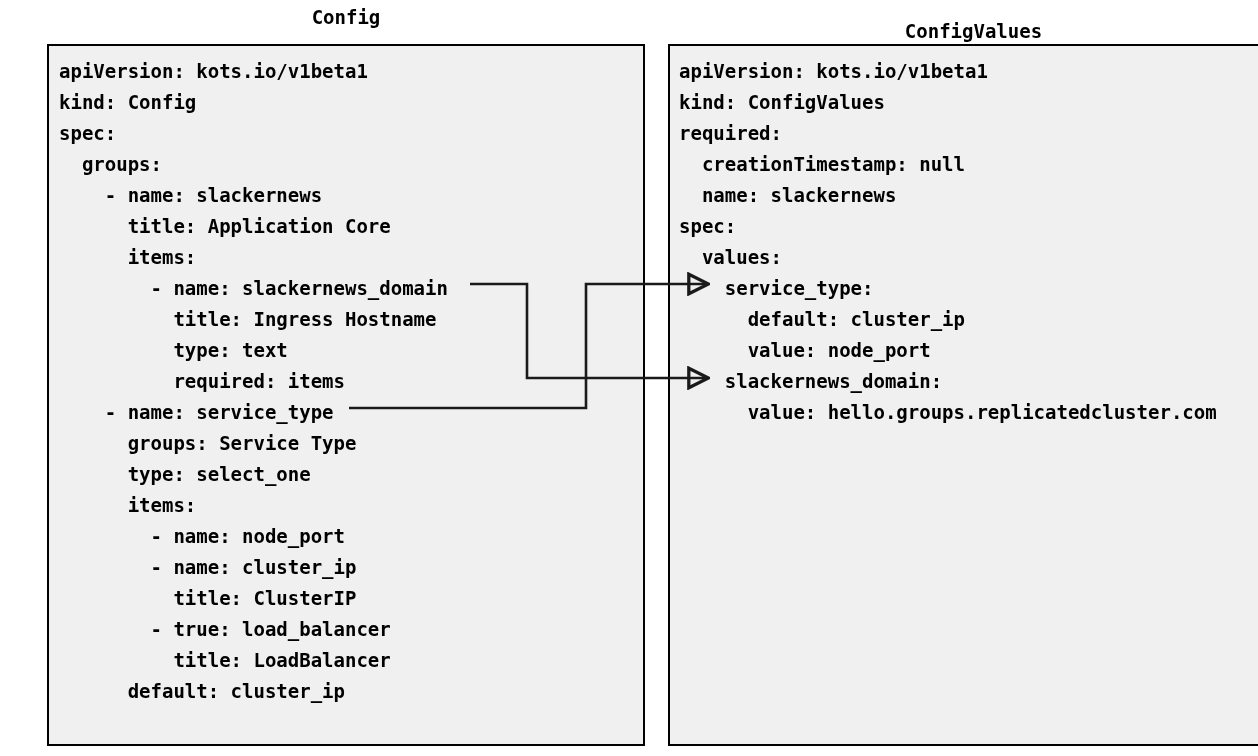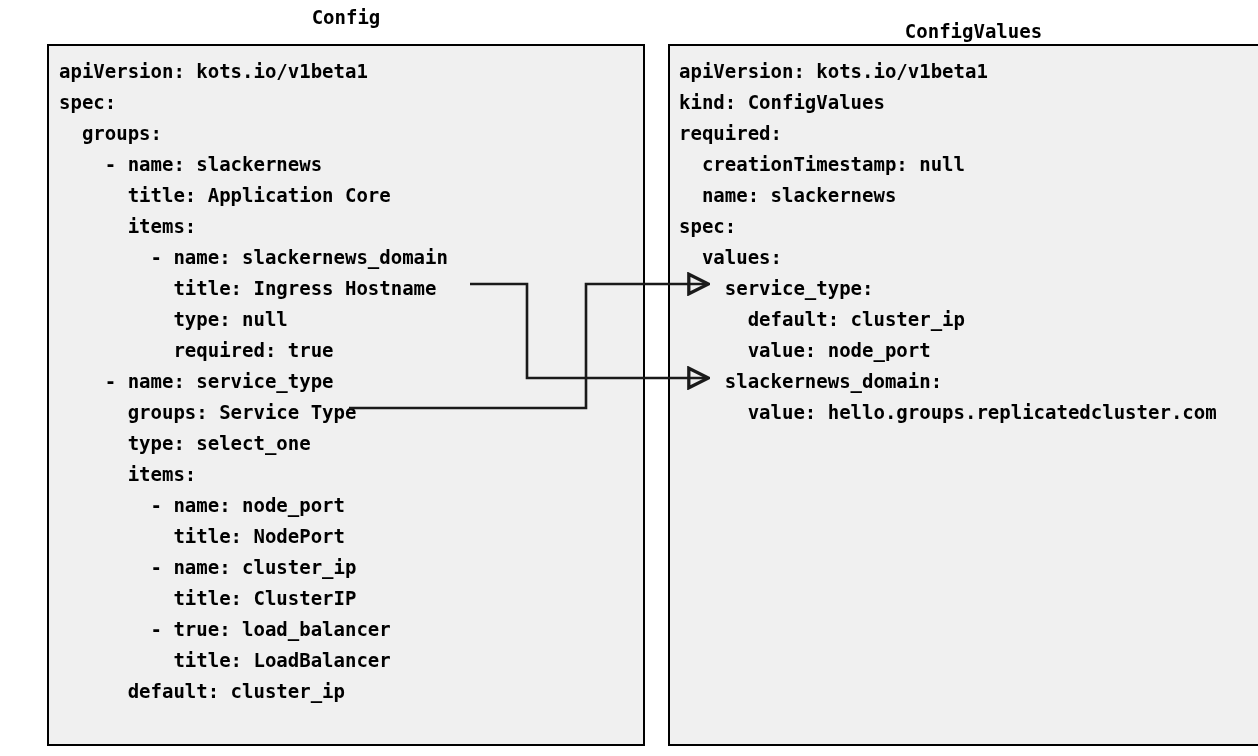--- a/index.html
+++ b/index.html
@@ -101,35 +101,35 @@
 
 <div class="stage">
 
   <div class="panel-title" id="title-config">Config</div>
 
   <div class="panel-title" id="title-configvalues">ConfigValues</div>
 
   <div class="panel" id="panel-config">
     <div class="code-block" id="code-config">
         <div class="code-line">apiVersion: kots.io/v1beta1</div>
+        <div class="code-line">kind: Config</div>
         <div class="code-line">spec:</div>
         <div class="code-line">  groups:</div>
         <div class="code-line">    - name: slackernews</div>
         <div class="code-line">      title: Application Core</div>
         <div class="code-line">      items:</div>
         <div class="code-line">        - name: slackernews_domain</div>
         <div class="code-line">          title: Ingress Hostname</div>
-        <div class="code-line">          type: null</div>
-        <div class="code-line">          required: true</div>
+        <div class="code-line">          type: text</div>
+        <div class="code-line">          required: items</div>
         <div class="code-line">    - name: service_type</div>
         <div class="code-line">      groups: Service Type</div>
         <div class="code-line">      type: select_one</div>
         <div class="code-line">      items:</div>
         <div class="code-line">        - name: node_port</div>
-        <div class="code-line">          title: NodePort</div>
         <div class="code-line">        - name: cluster_ip</div>
         <div class="code-line">          title: ClusterIP</div>
         <div class="code-line">        - true: load_balancer</div>
         <div class="code-line">          title: LoadBalancer</div>
         <div class="code-line">      default: cluster_ip</div>
       </div>
   </div>
 
   <div class="panel" id="panel-configvalues">
     <div class="code-block" id="code-configvalues">

